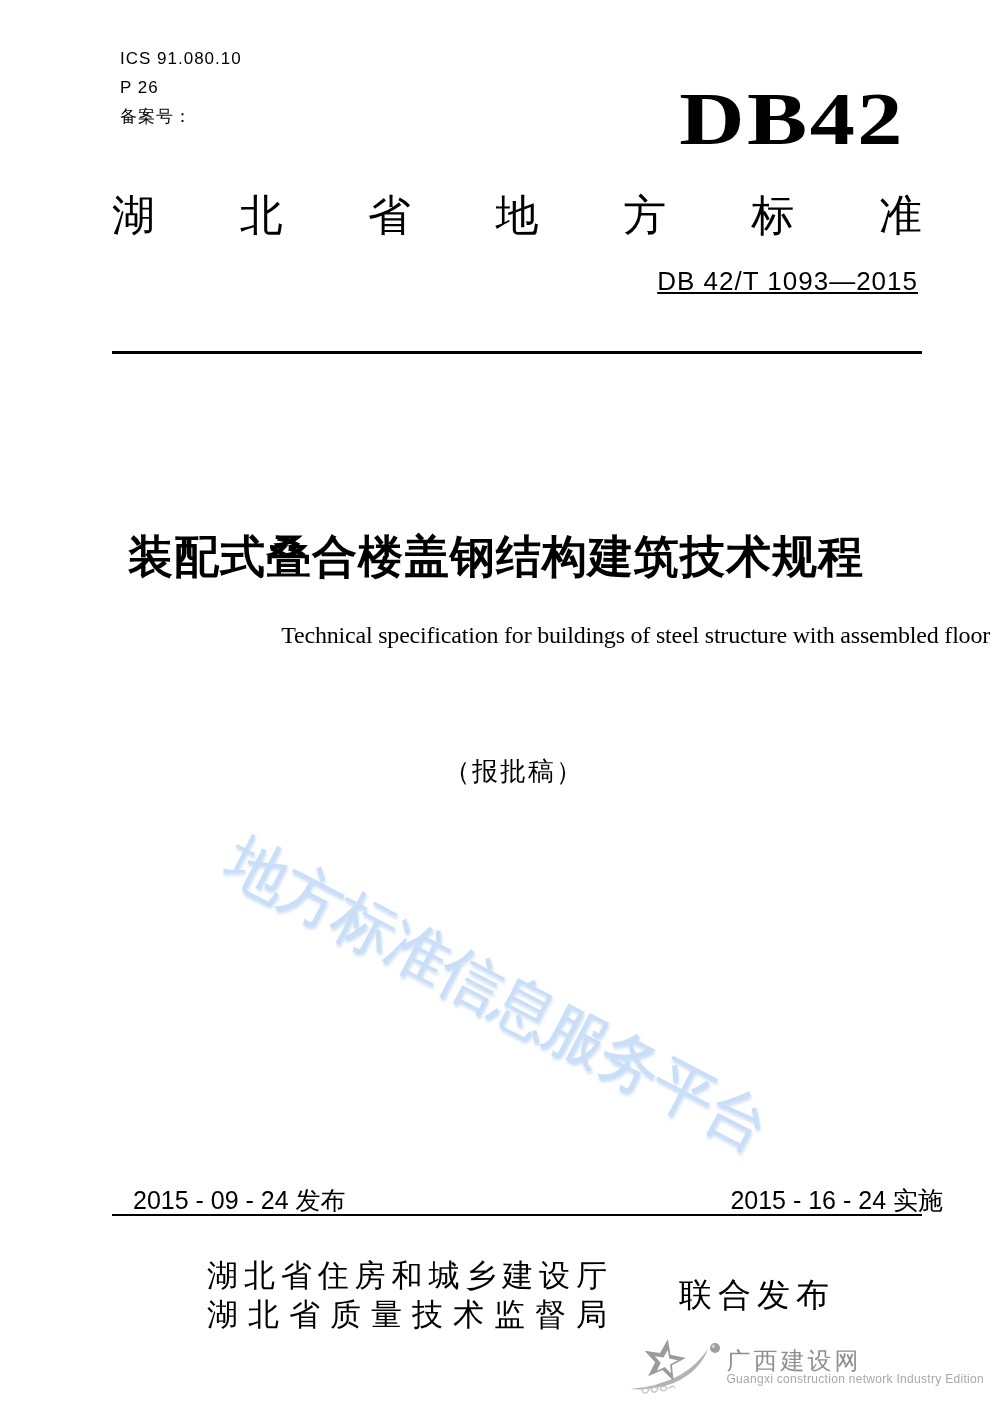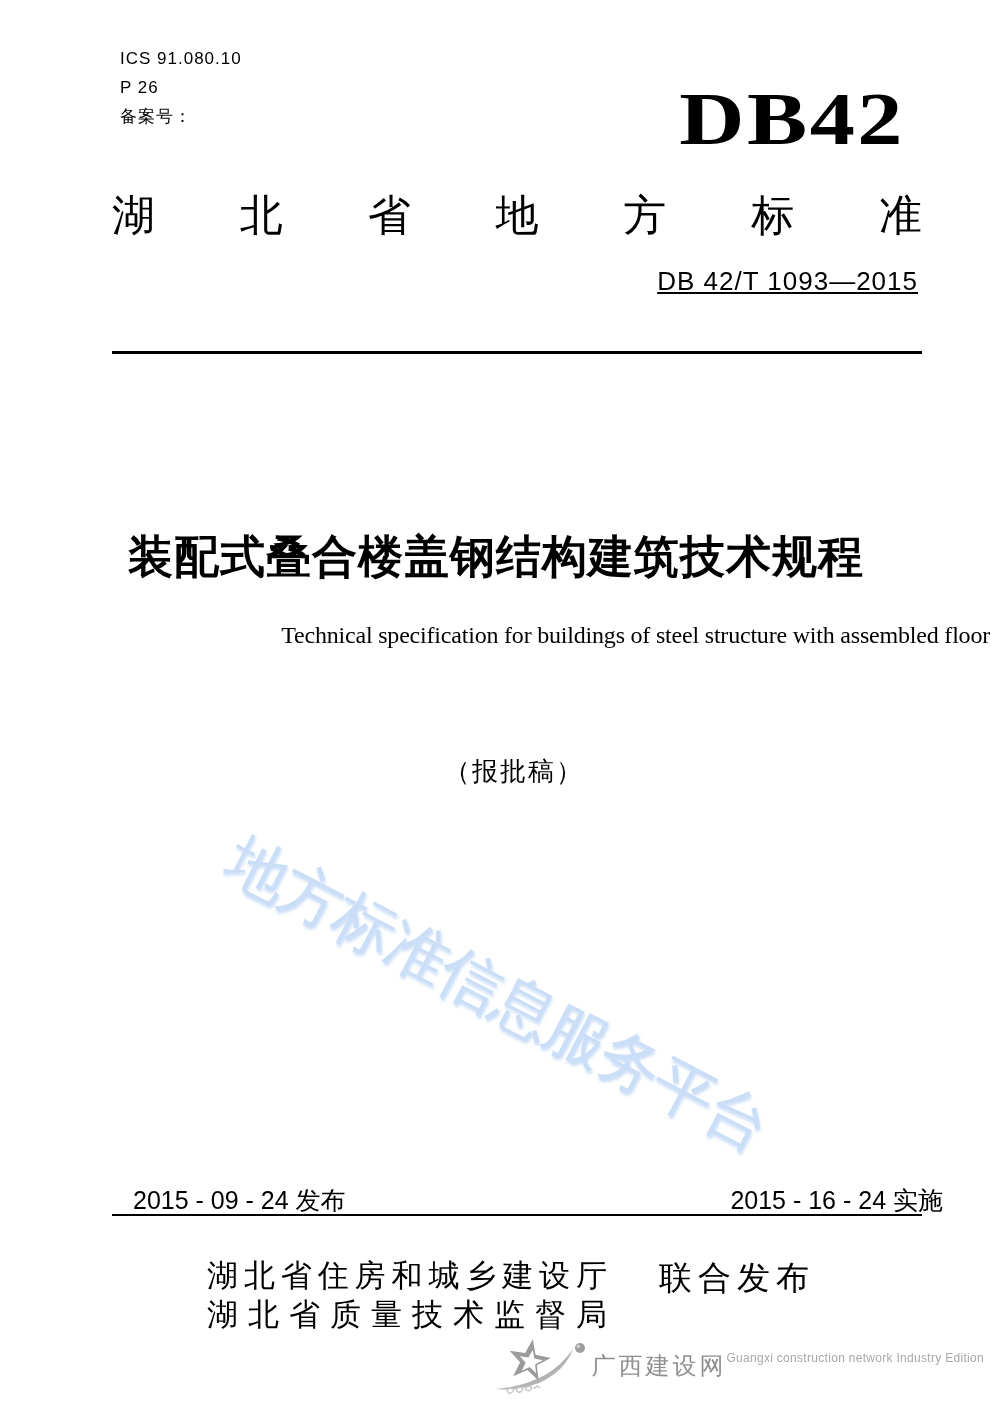--- a/index.html
+++ b/index.html
@@ -74,37 +74,37 @@
   }
   .dates{
     position:absolute;left:110px;top:1184px;width:810px;
     display:flex;justify-content:space-between;
     font-size:25px;font-weight:500;
     white-space:nowrap;
     margin-left:21px;
   }
   .publishers-row{
     position:absolute;left:205px;top:1256px;
-    display:flex;align-items:flex-start;
+    display:flex;align-items:center;gap:20px;
   }
   .pub-col{width:400px;}
   .pub-line{
     font-size:31px;line-height:39px;font-weight:500;
     text-align:justify;text-align-last:justify;
   }
   .joint{
     margin-left:52px;
     font-size:33px;letter-spacing:6px;font-weight:500;
     white-space:nowrap;
   }
   .site-logo{
     position:absolute;right:6px;bottom:6px;
     display:flex;align-items:center;
   }
-  .logo-text{display:flex;margin-left:2px;}
+  .logo-text{display:flex;flex-direction:column;margin-left:2px;}
   .site-name{
     font-size:24px;letter-spacing:3px;color:#8f8f8f;font-weight:500;
     line-height:26px;white-space:nowrap;
   }
   .site-tagline{
     font-size:12px;color:#a8a8a8;letter-spacing:0.3px;
     line-height:10px;white-space:nowrap;
   }
 </style>
 </head>

